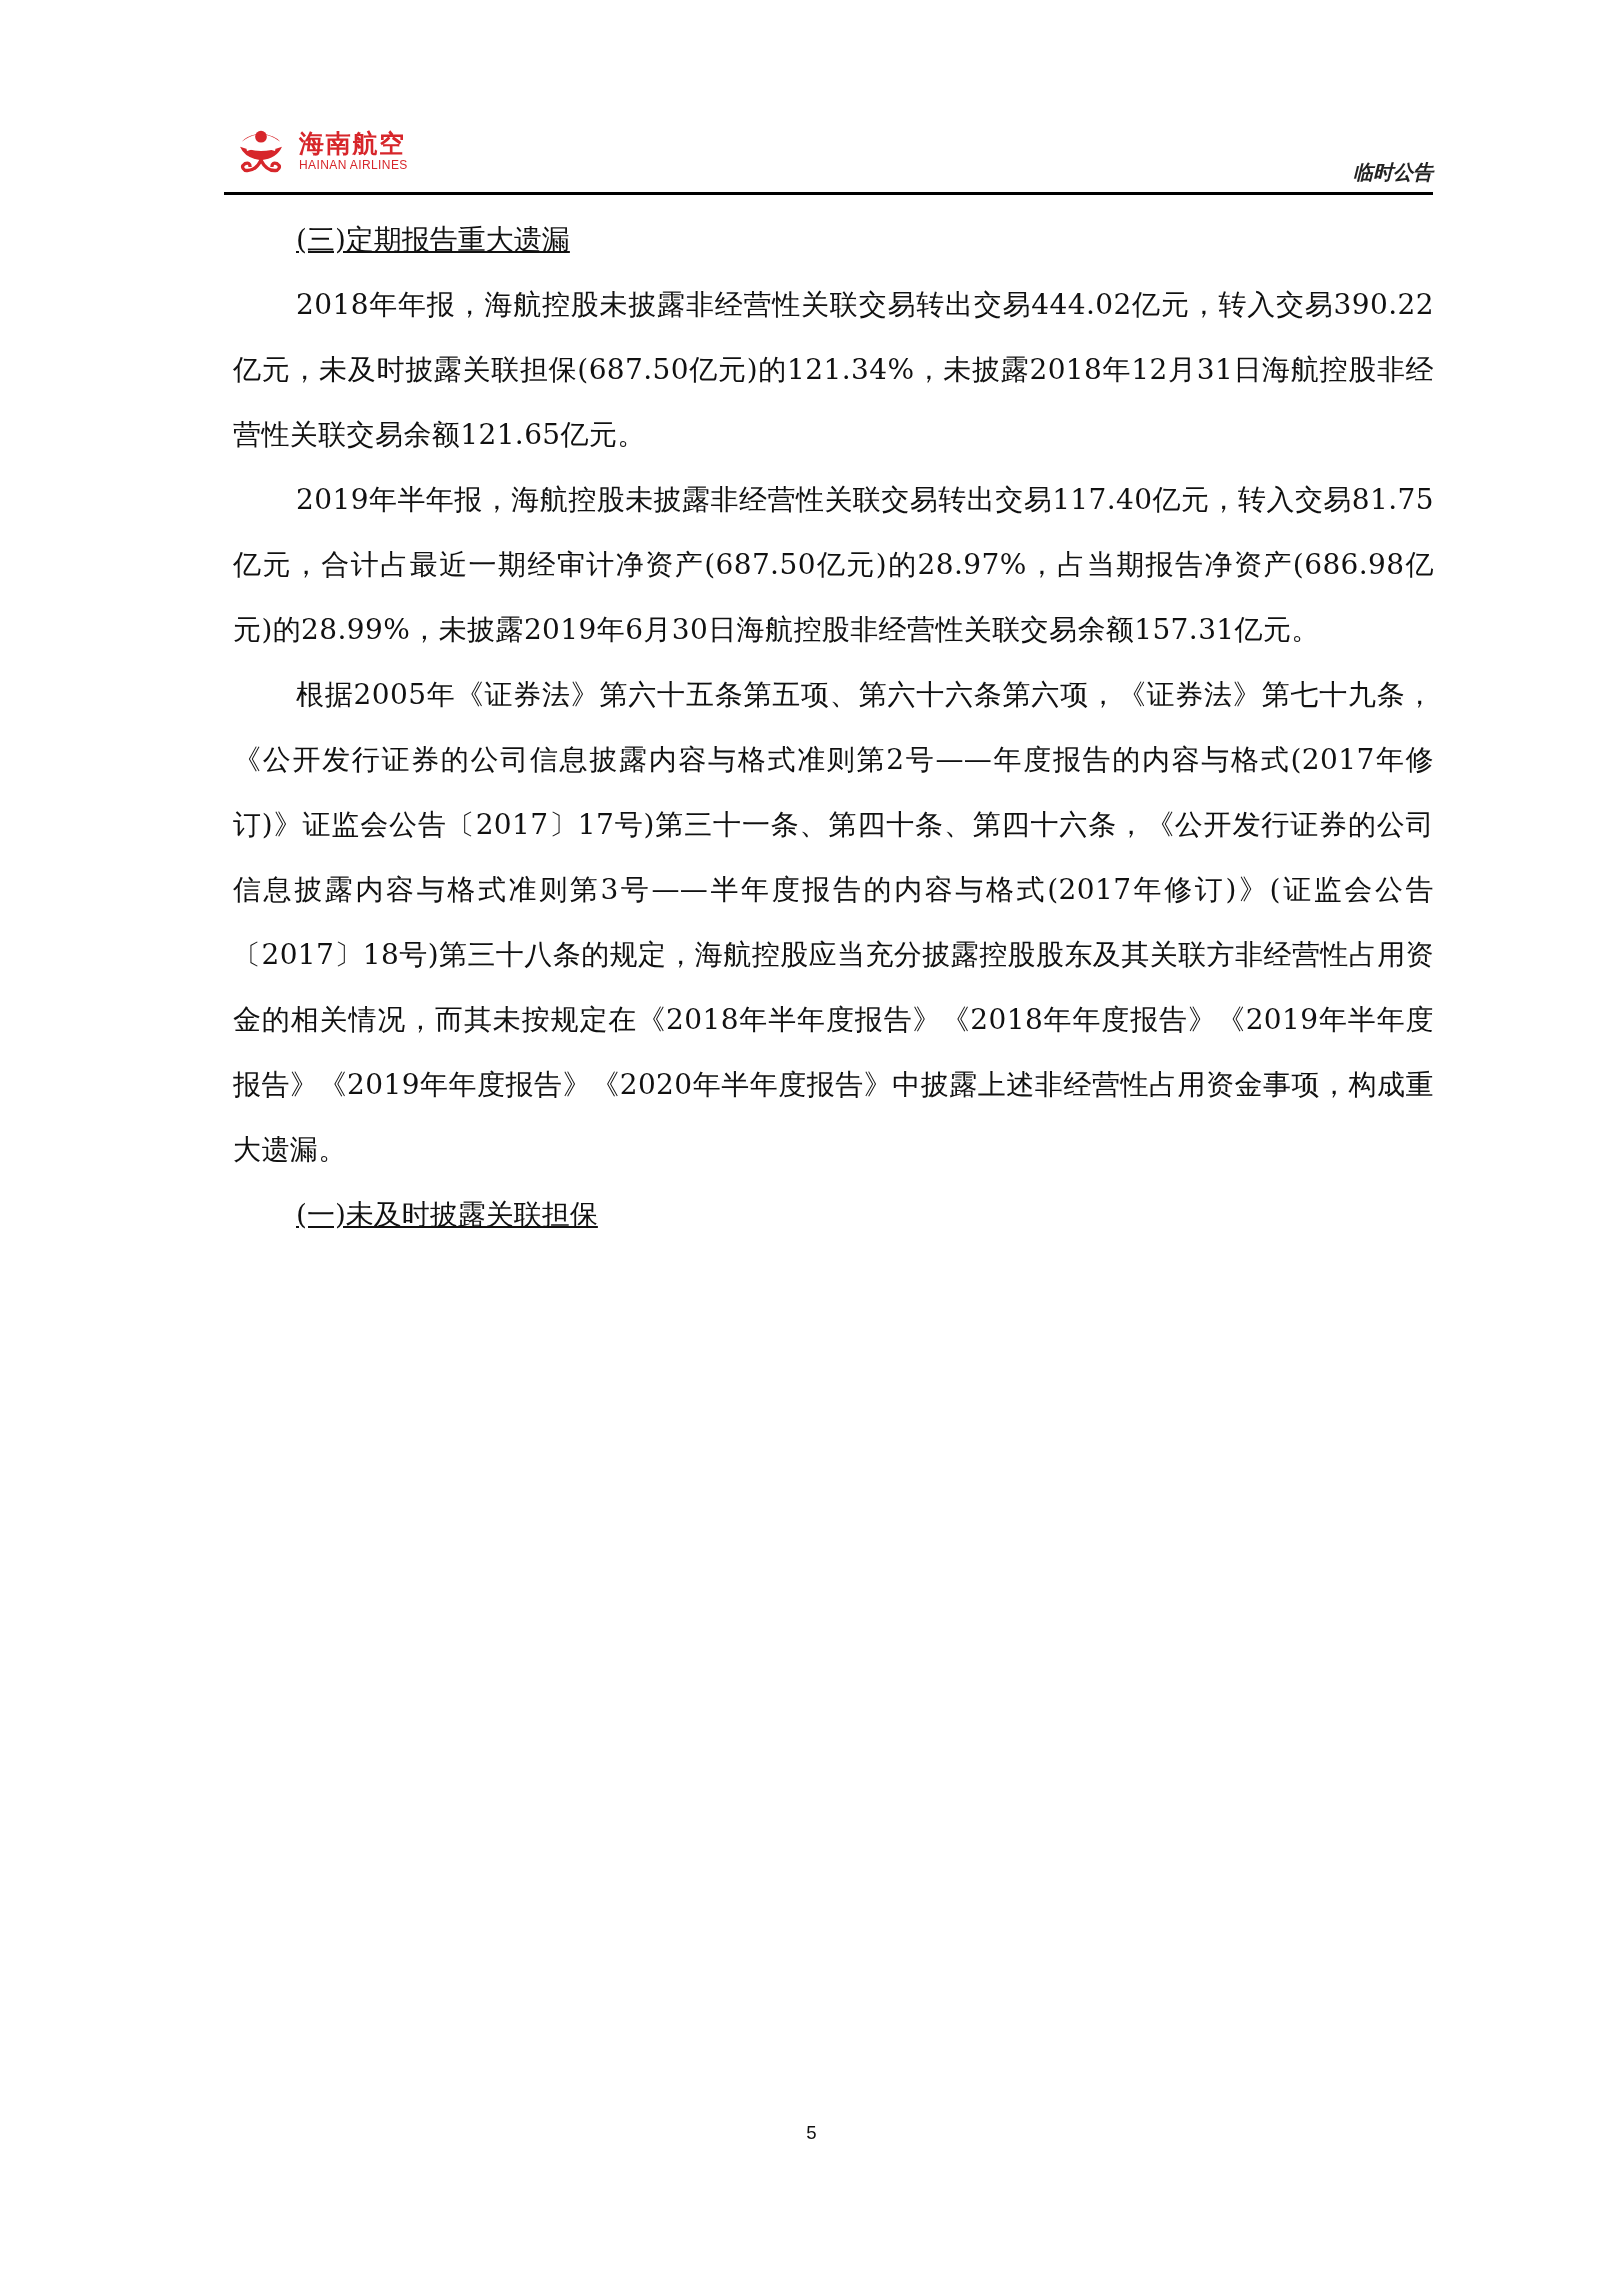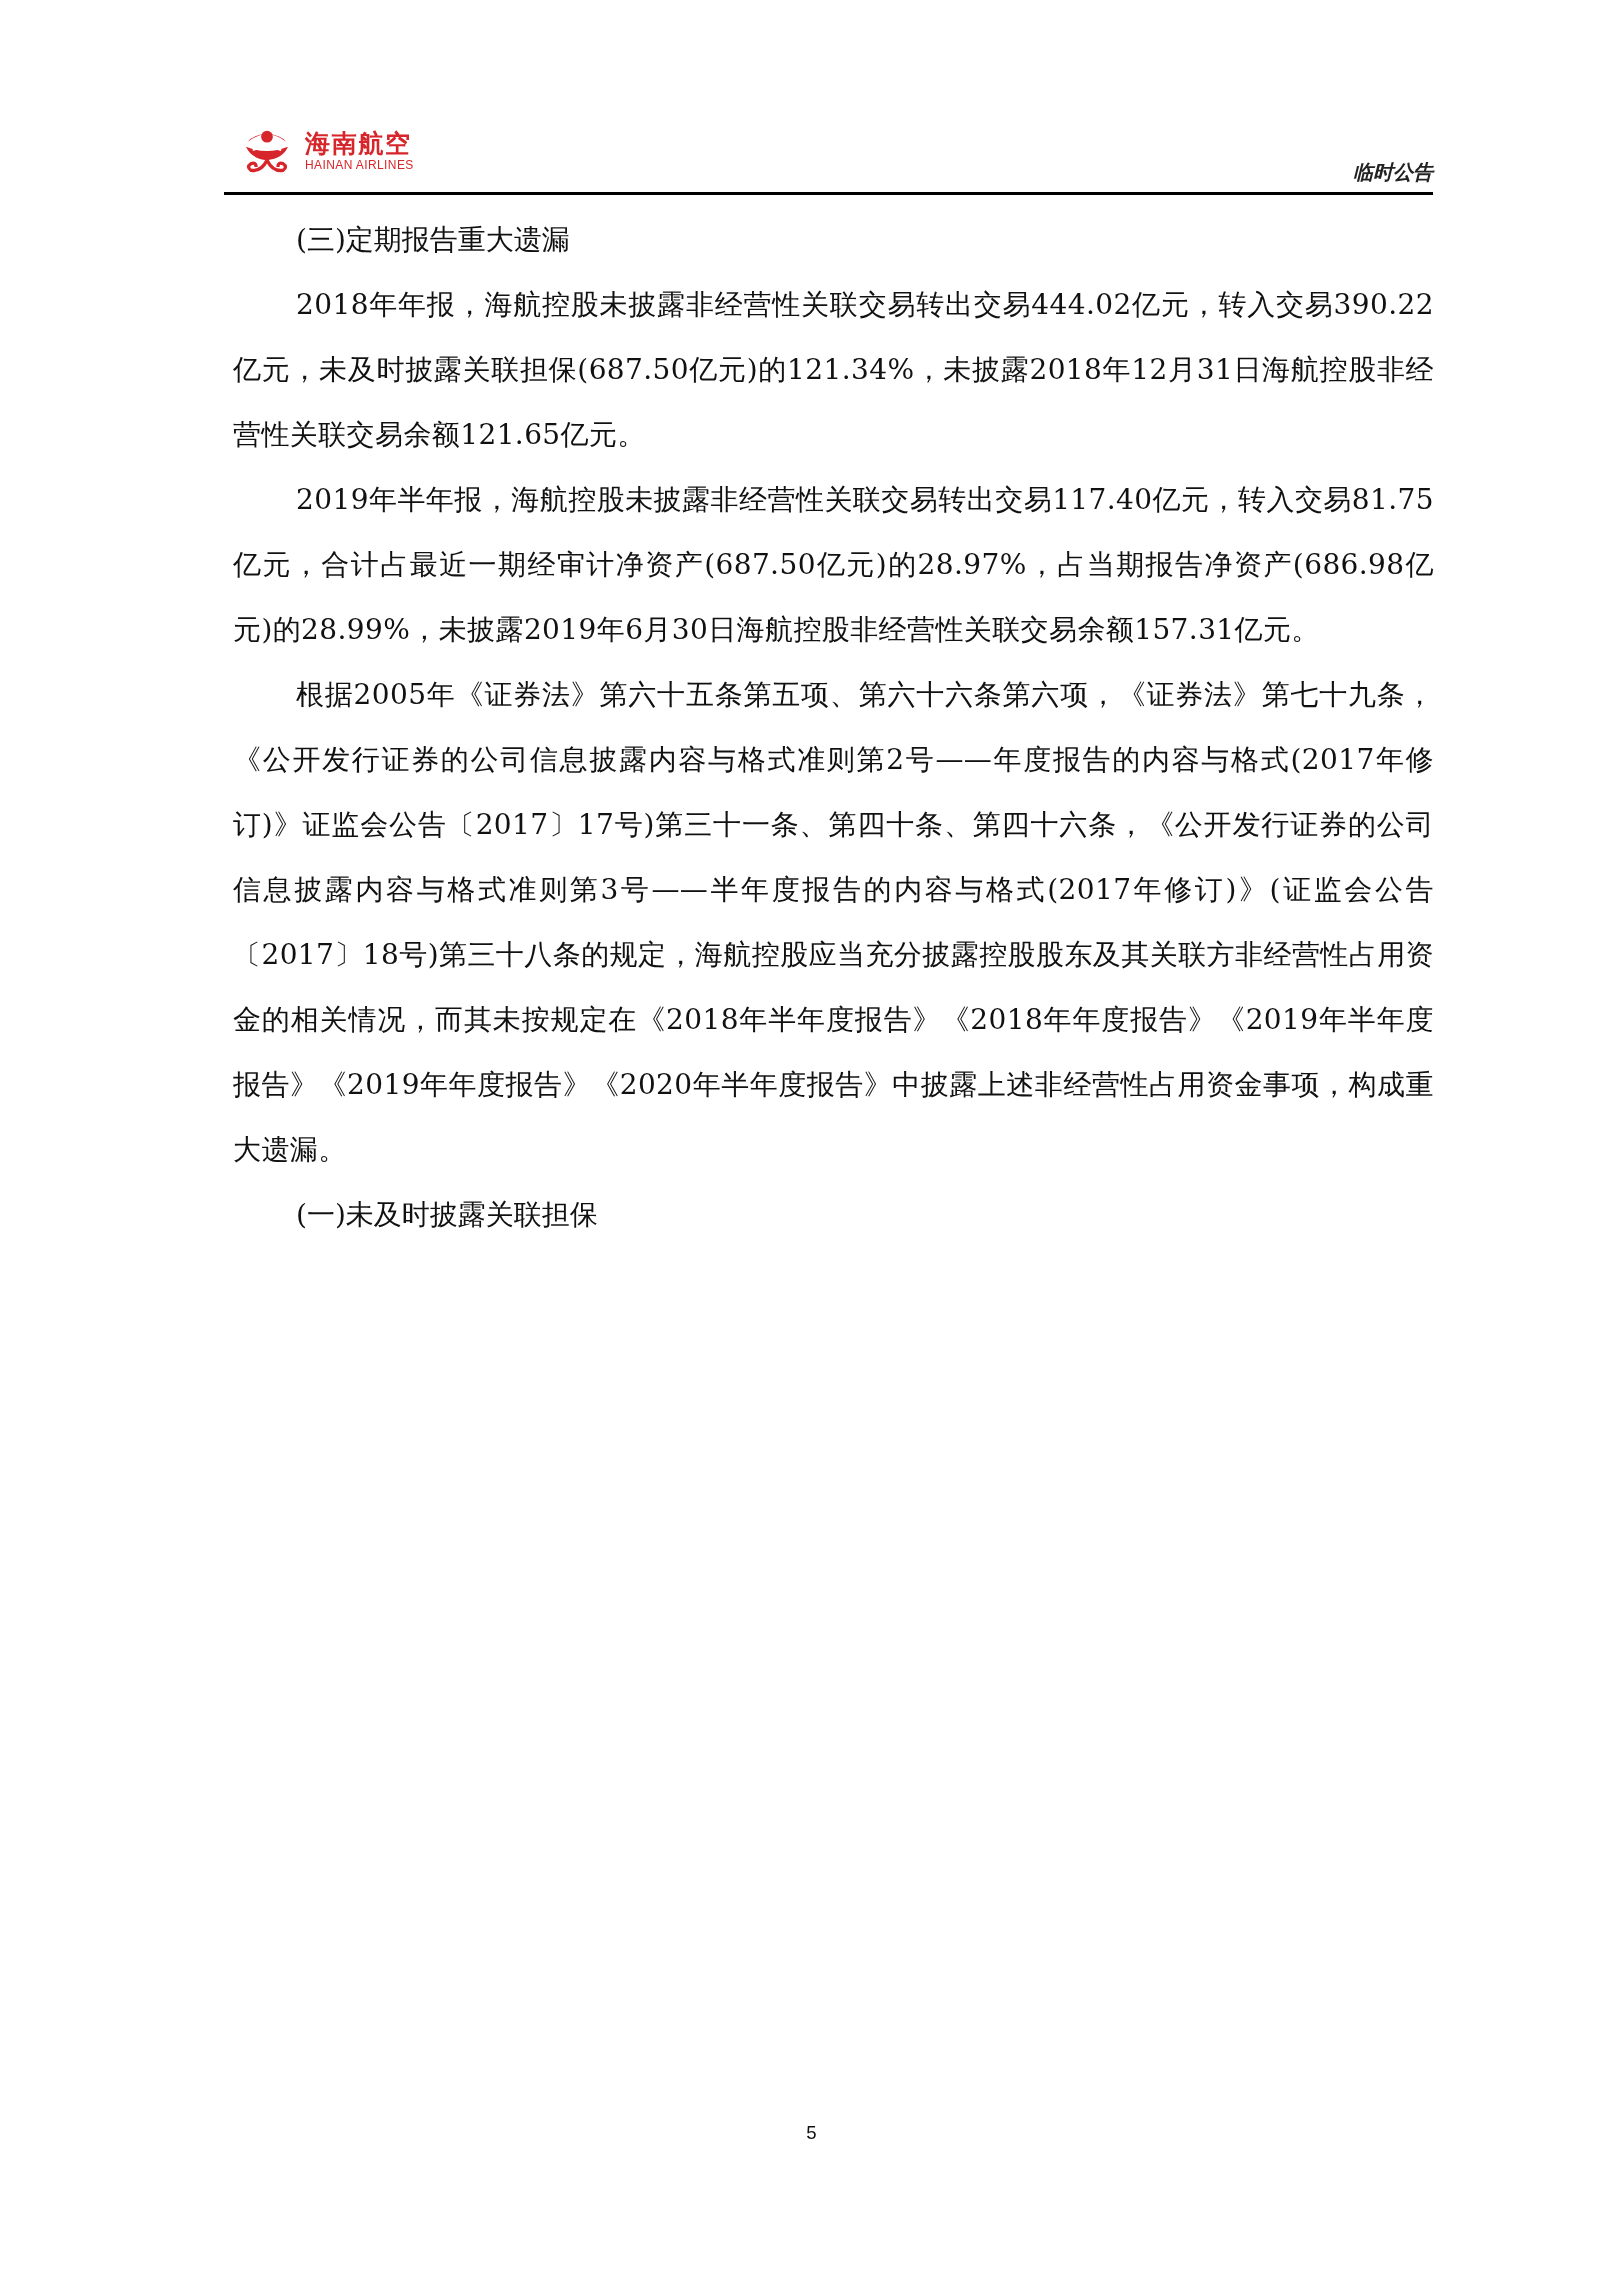--- a/index.html
+++ b/index.html
@@ -1,29 +1,29 @@
 <!DOCTYPE html>
 <html style="font-size:13.5px"><head>
   <meta charset="utf-8">
   <style>
     html, body { margin: 0; padding: 0; background: #ffffff; }
     body { width: 1623px; height: 2295px; position: relative; overflow: hidden;
            font-family: "DejaVu Serif", "Liberation Serif", serif; color: #111; }
     .header { position: absolute; left: 224px; top: 118px; width: 1209px; height: 78px; }
-    .logo { position: absolute; left: 17px; top: 6.8px; display: flex; align-items: center; }
+    .logo { position: absolute; left: 11px; top: 6.8px; display: flex; align-items: center; }
     .logo-mark { width: 52px; height: 52px; position: relative; }
     .logo-text { margin-left: 12px; display: flex; flex-direction: column; }
     .logo-cn { font-family: "DejaVu Sans", sans-serif; font-size: 25px; font-weight: bold; color: #d7262b; letter-spacing: 1.7px; line-height: 29px; }
     .logo-en { font-family: "Liberation Sans", sans-serif; font-size: 12px; color: #d7262b; letter-spacing: 0.4px; line-height: 15px; }
     .header-right { position: absolute; right: 0; top: 41px; font-family: "DejaVu Sans", sans-serif; font-style: italic; font-size: 20px; color: #222; font-weight: bold; }
     .header-rule { position: absolute; left: 0; top: 74px; width: 100%; height: 3.4px; background: #000; }
     .body-text { position: absolute; left: 233px; top: 207px; width: 1201px; }
     .para { font-size: 28px; line-height: 65px; text-align: justify; margin: 0; letter-spacing: 0.4px; }
     .indent { text-indent: 63px; }
-    .heading { font-size: 28px; line-height: 65px; margin: 0; padding-left: 63px; }
+    .heading { font-size: 28px; line-height: 65px; margin: 0; padding-left: 63px; text-decoration: underline; }
     .page-number { position: absolute; left: 0; width: 1623px; top: 2122px; text-align: center;
                    font-family: "Liberation Sans", sans-serif; font-size: 18.6px; color: #111; }
   </style>
 </head>
 <body>
 
 <div class="header">
   <div class="logo">
     <div class="logo-mark">
       <svg width="52" height="52" viewBox="0 0 62 62">

